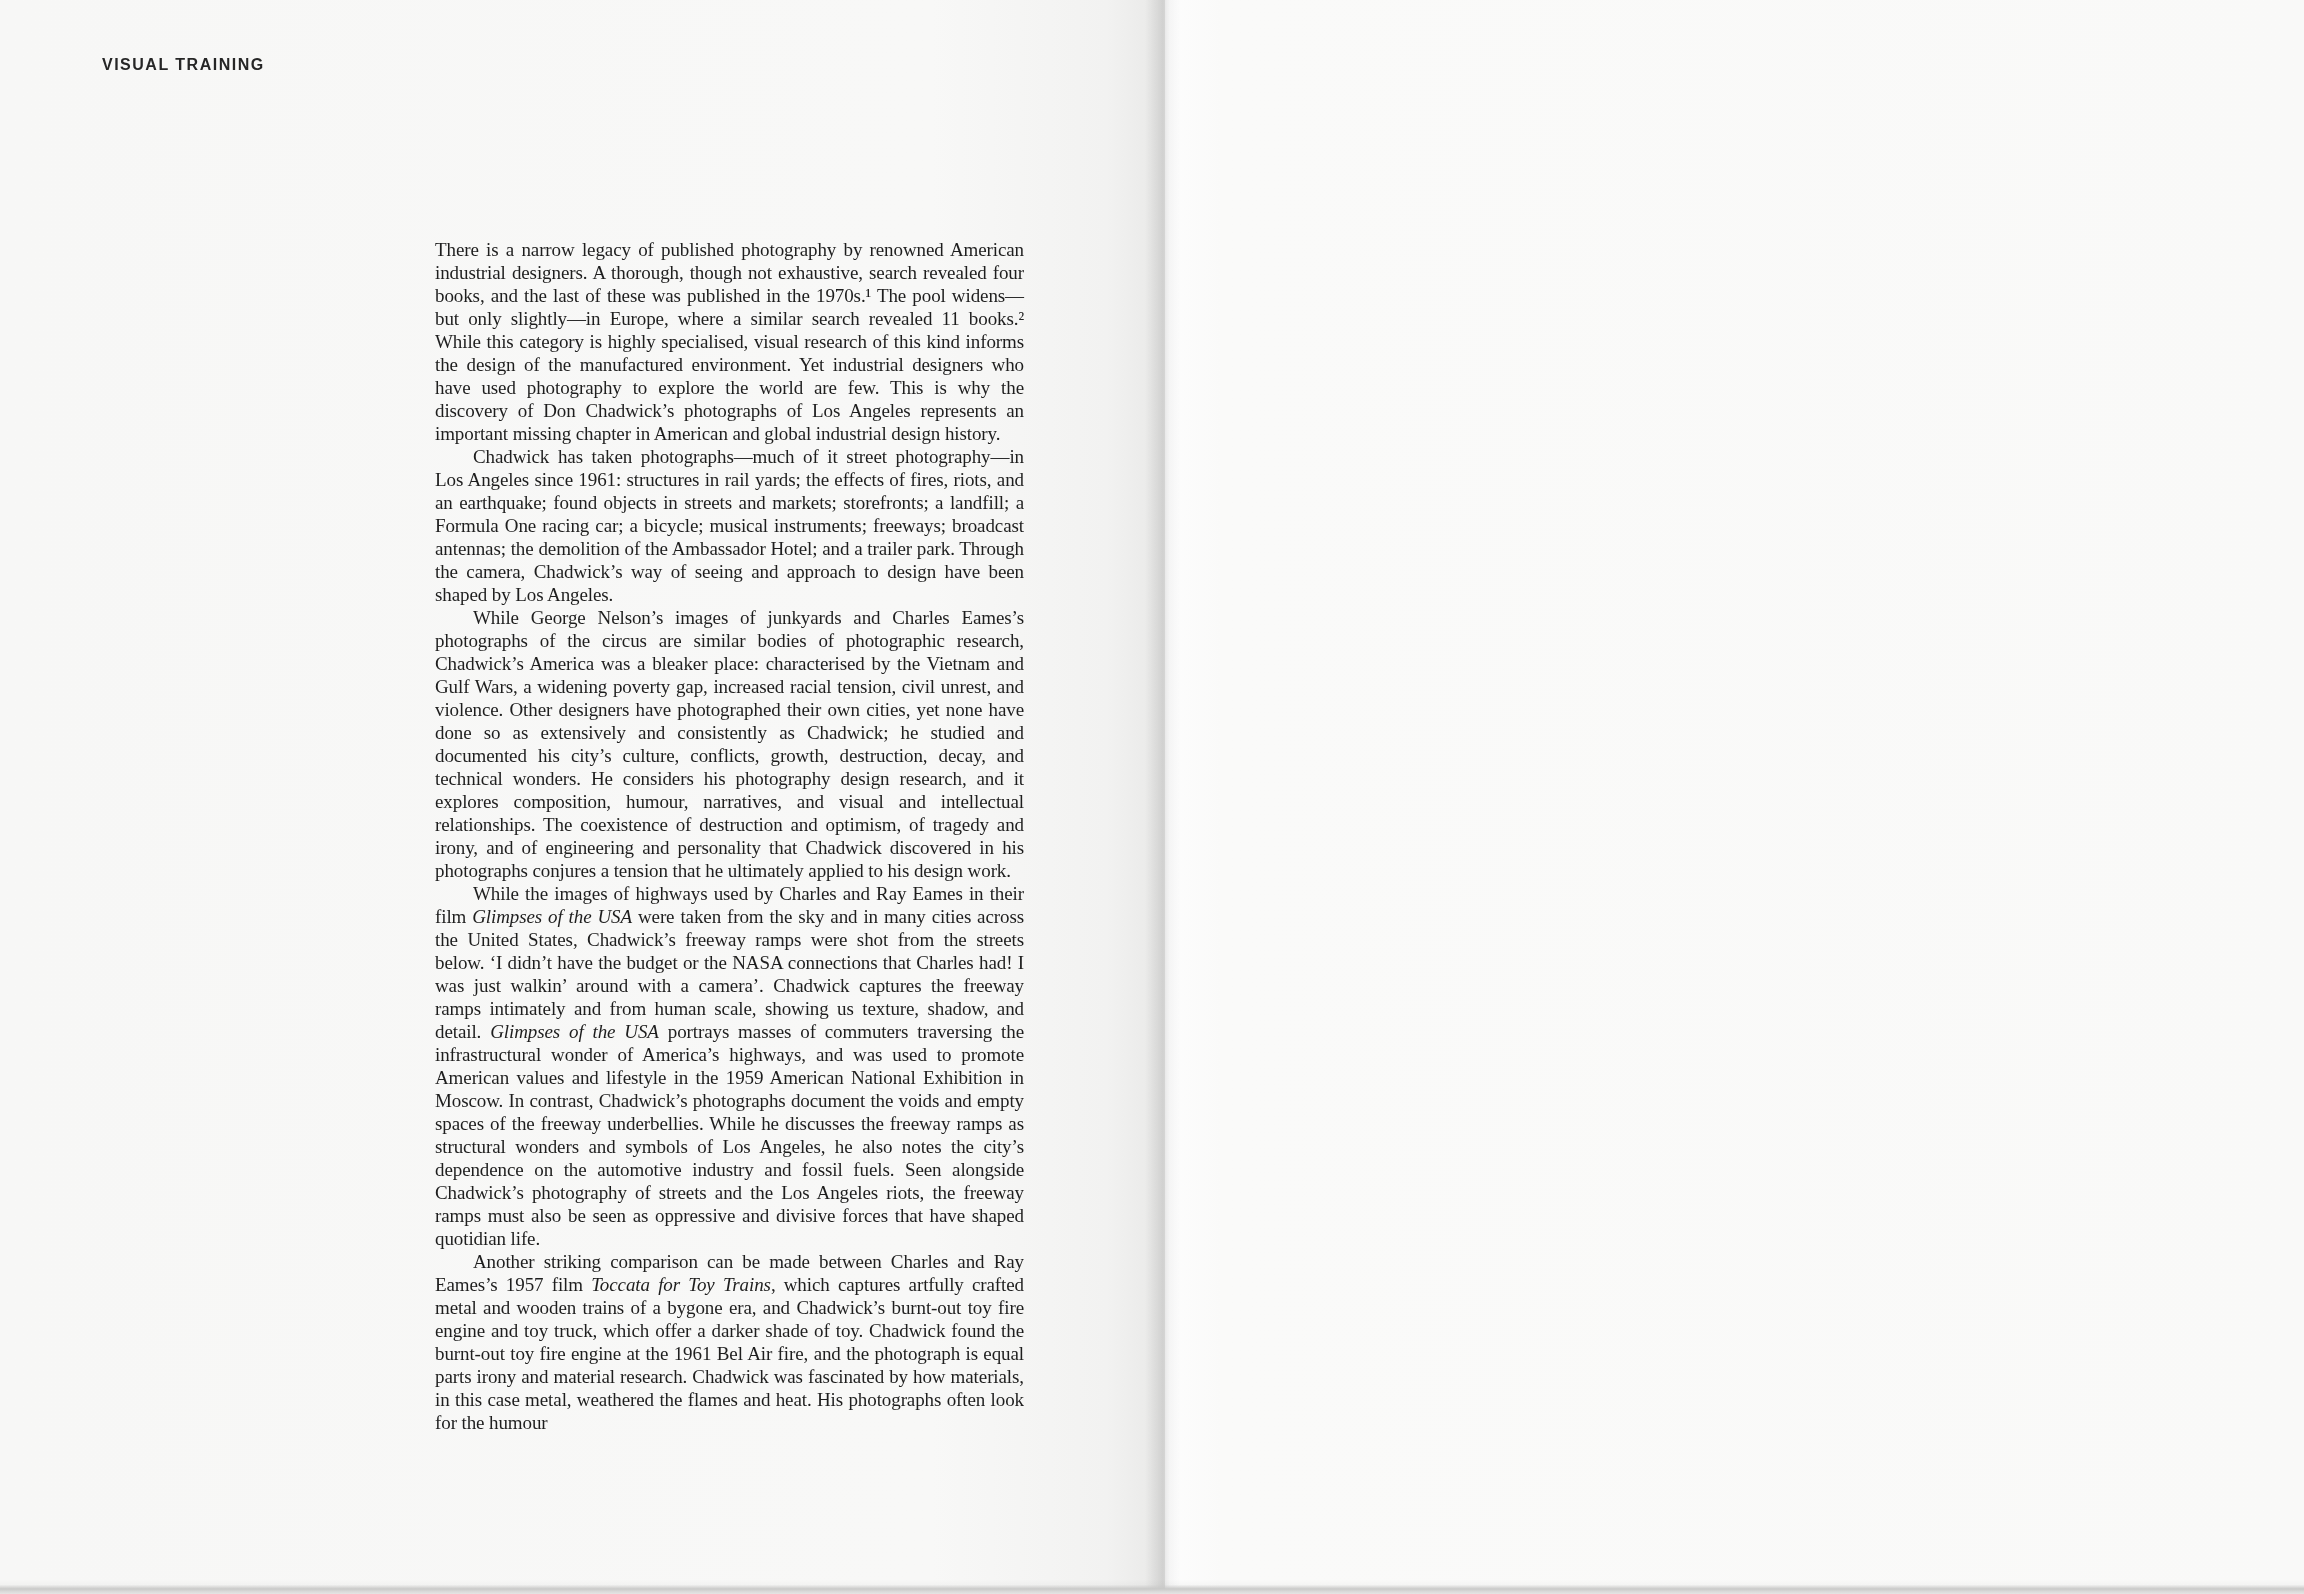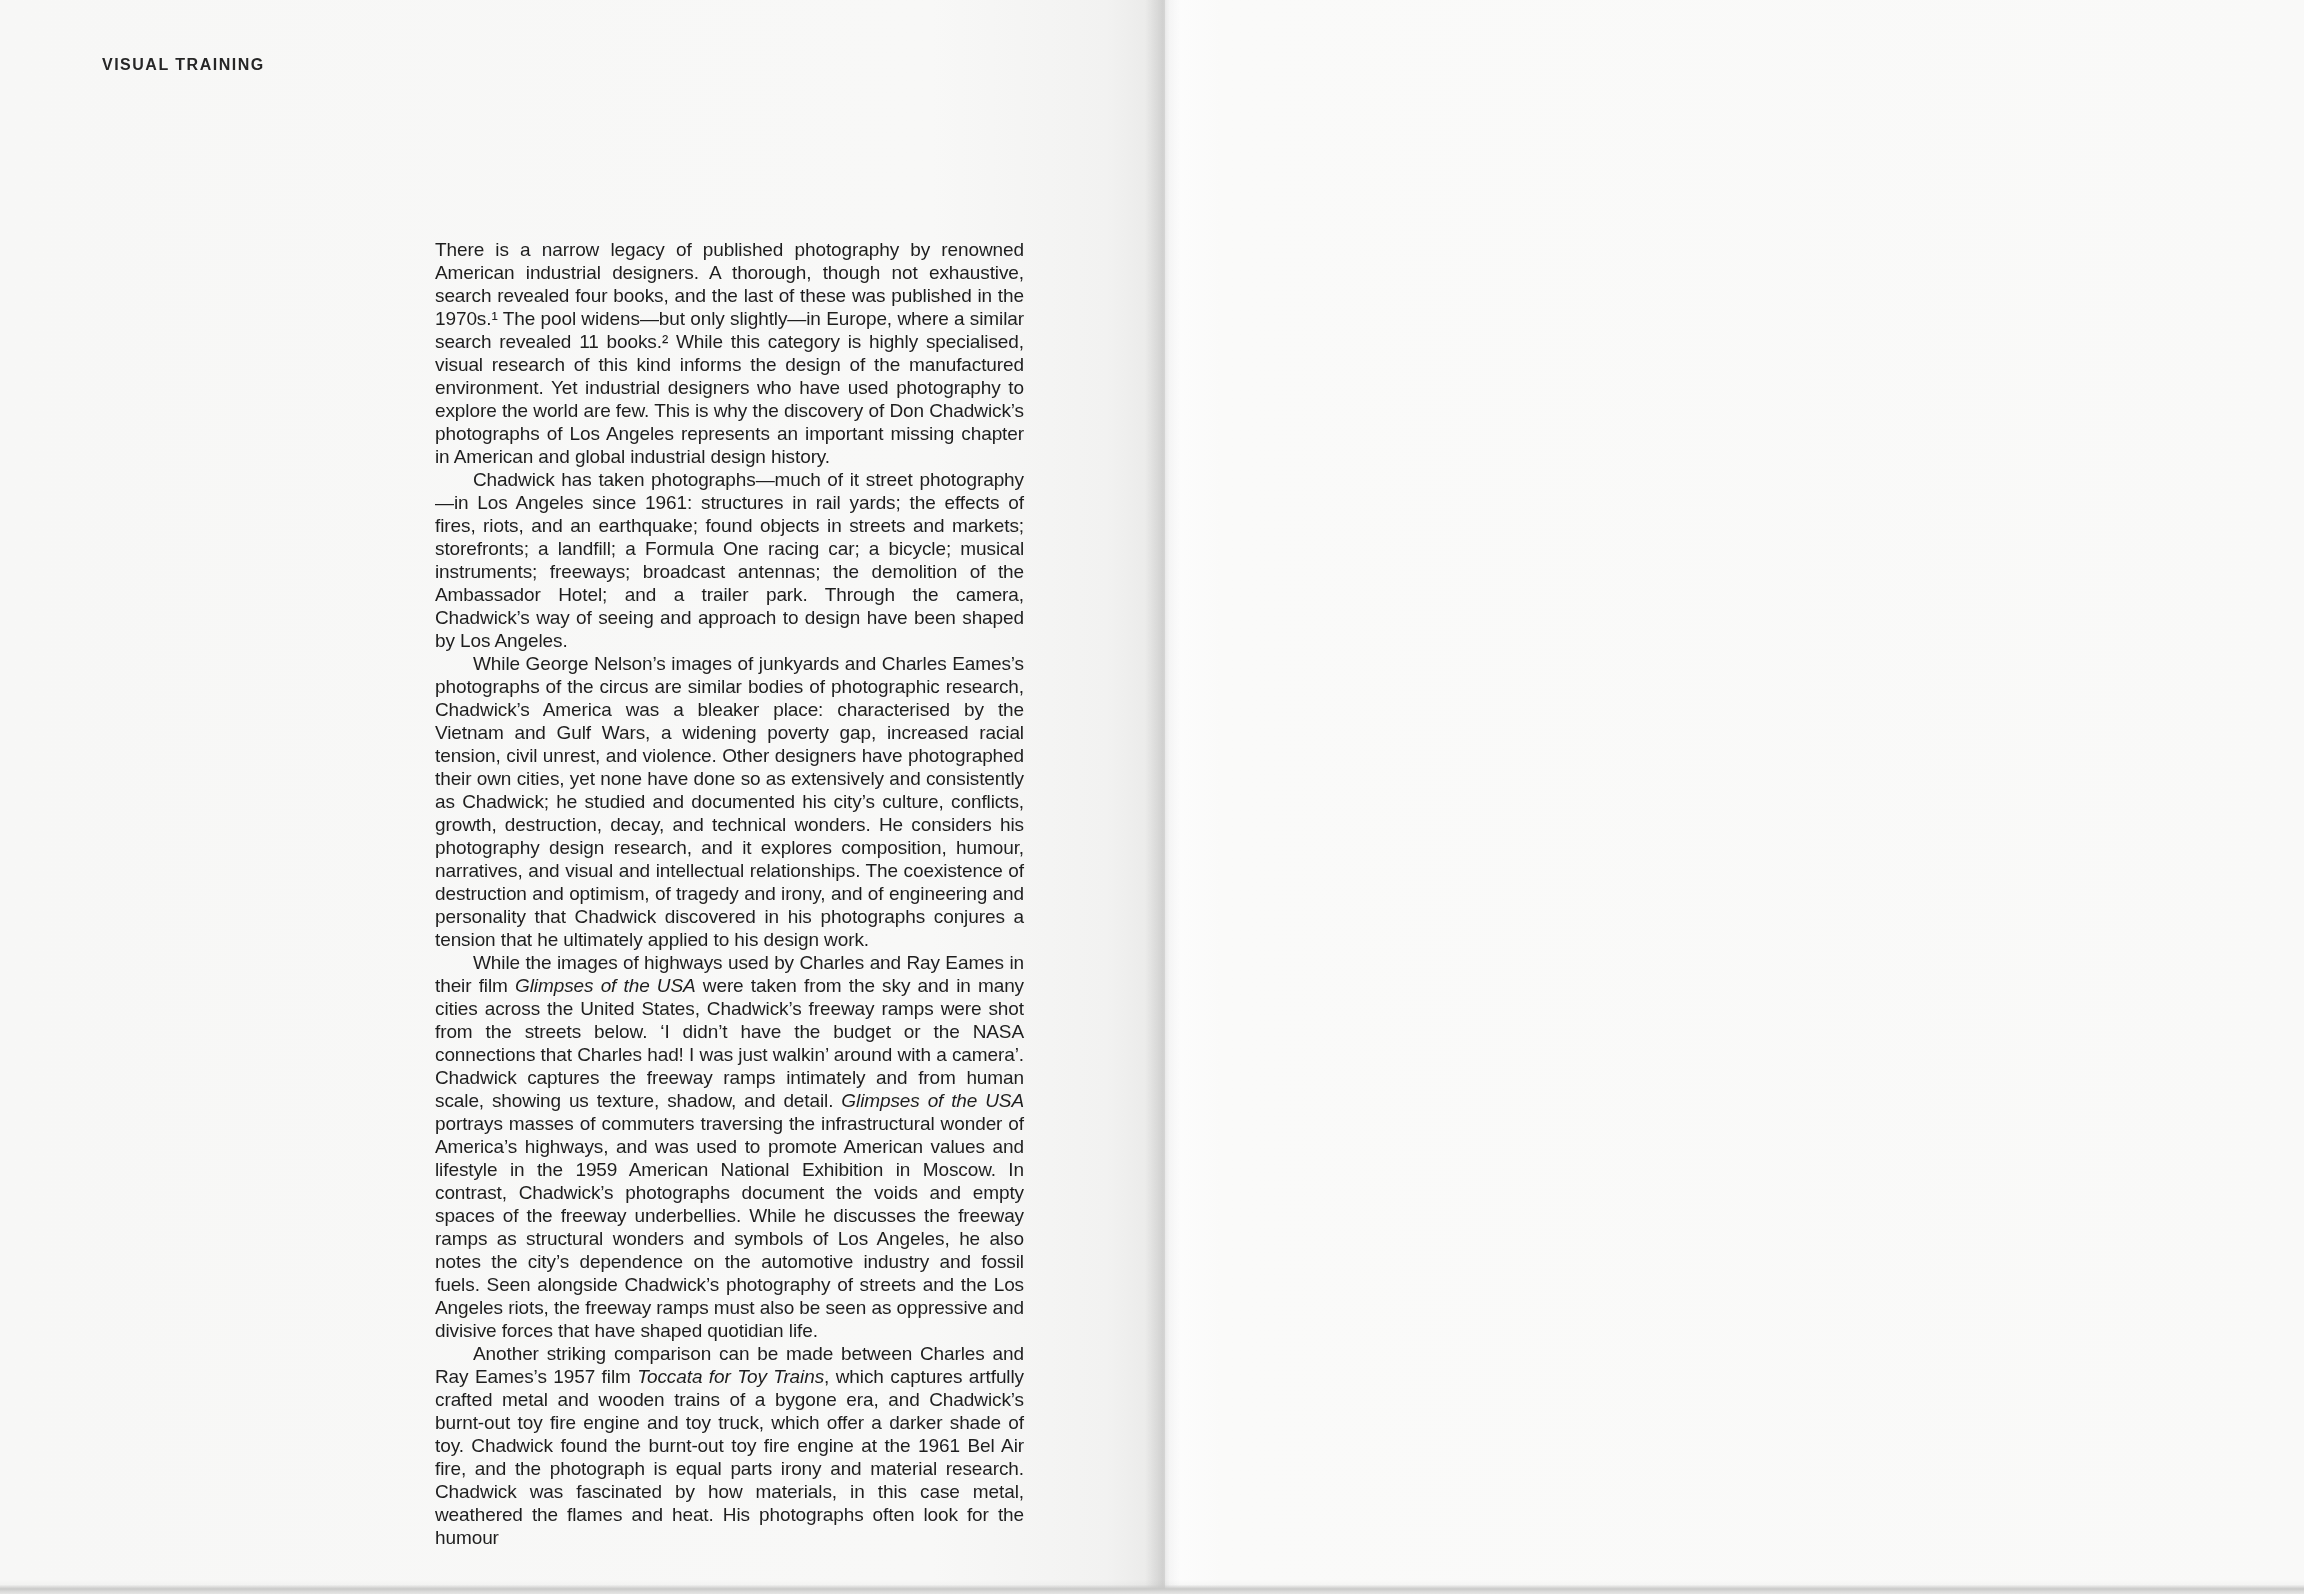--- a/index.html
+++ b/index.html
@@ -38,21 +38,21 @@
     position: absolute; left: 102px; top: 56px;
     font-size: 16px; font-weight: 700; letter-spacing: 1.5px;
     color: #262626;
   }
 
   .text-col {
     position: absolute; width: 589px;
     font-size: 19px; line-height: 23px; letter-spacing: -0.1px;
     text-align: justify;
   }
-  .col-left  { left: 435px;  top: 238px; }
+  .col-left  { left: 435px;  top: 238px; font-family: Liberation Serif, serif; }
 
   .text-col p { margin: 0; }
   .text-col p.indent { text-indent: 38px; }
   .pull-quote i, .text-col i { font-style: italic; }
 </style>
 </head>
 <body>
 
 <div class="spread">
 

